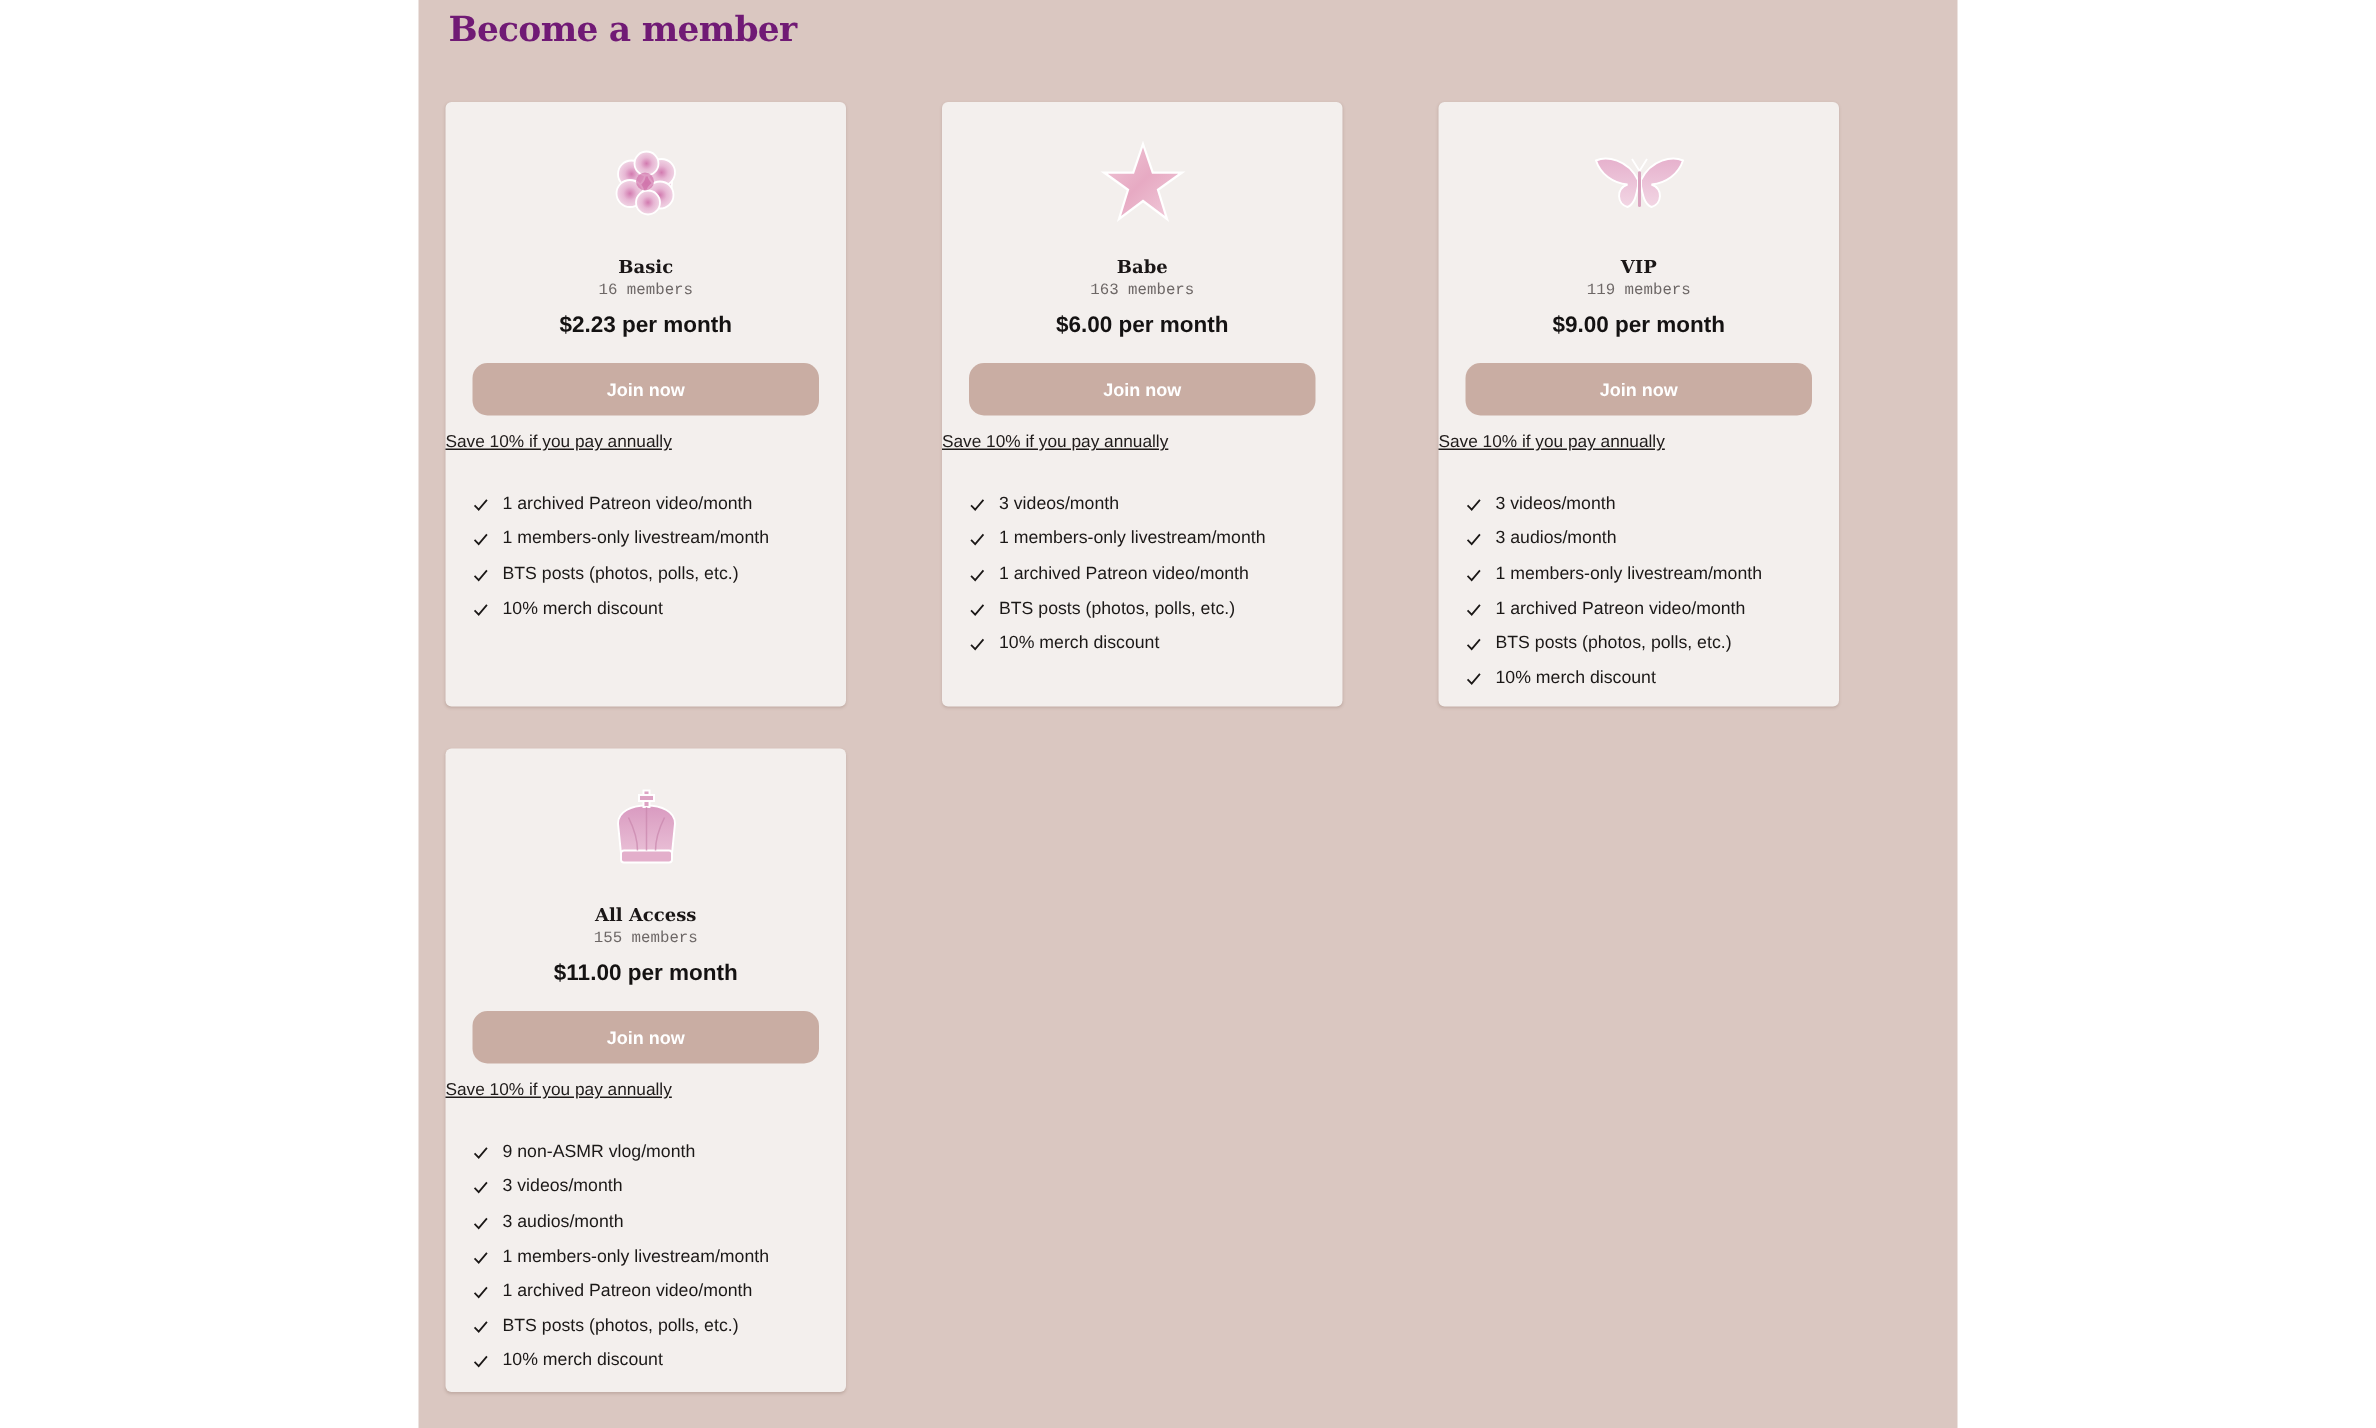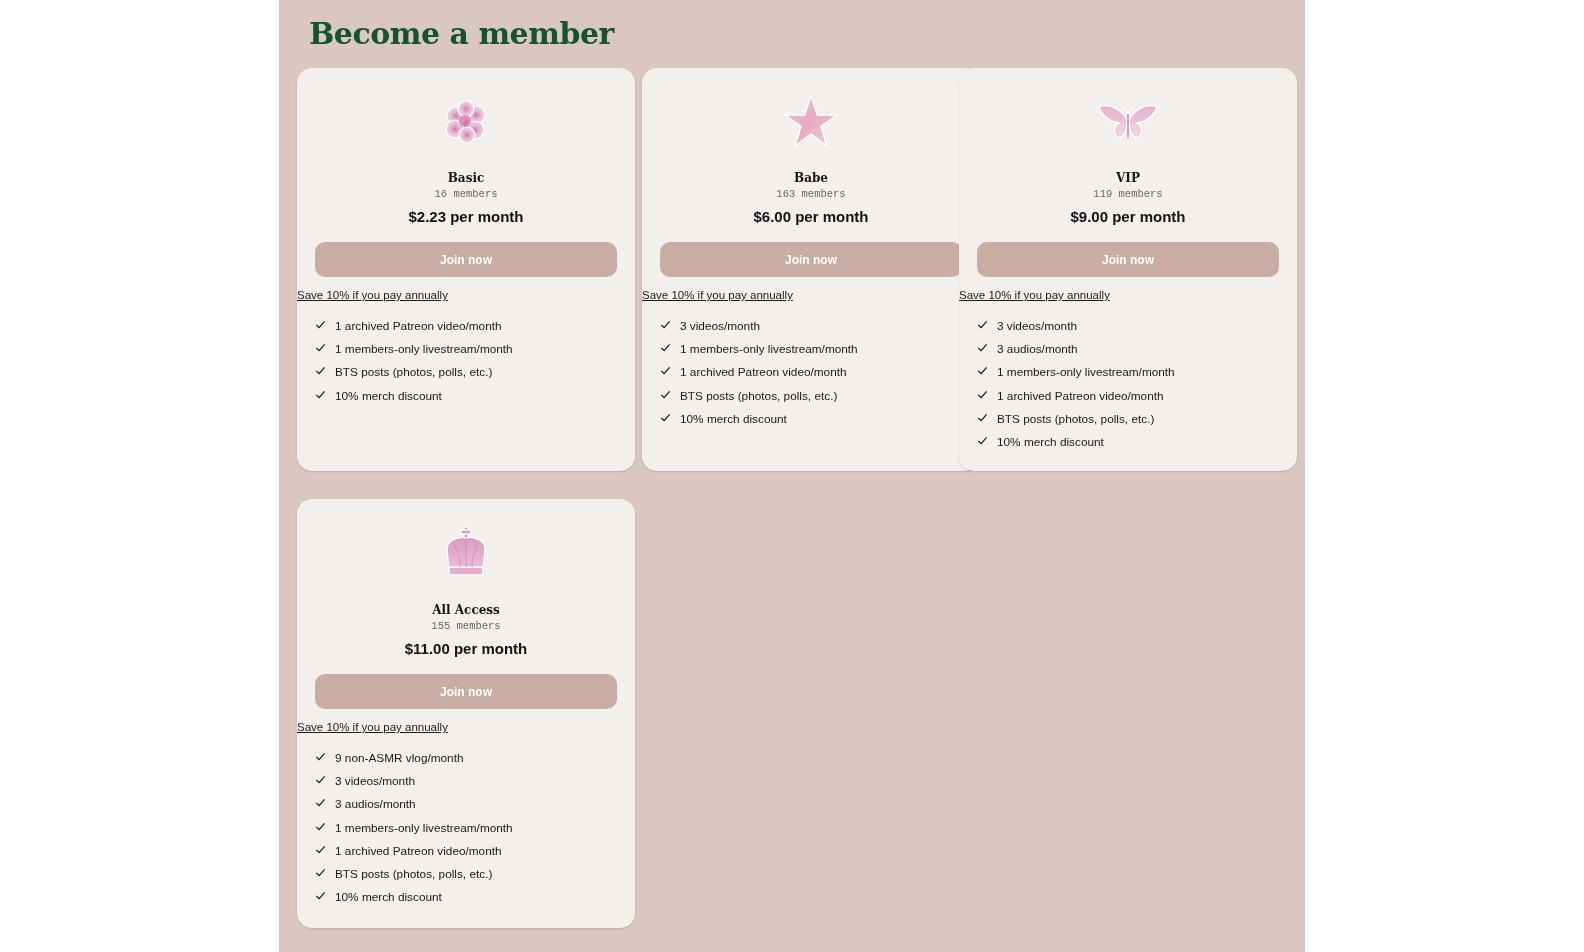--- a/index.html
+++ b/index.html
@@ -16,32 +16,32 @@
       top: 0;
       width: 1026px;
       height: 952px;
       background: #dac7c1;
       box-sizing: border-box;
     }
     .title {
       position: absolute;
       left: 20px;
       top: 6px;
-      margin: 10px;
+      margin: 0;
       font-family: "DejaVu Serif", "Liberation Serif", serif;
       font-weight: bold;
-      font-size: 30px;
+      font-size: 23px;
       letter-spacing: -0.5px;
-      color: #14532d;
+      color: #701a75;
     }
     .card {
       position: absolute;
-      width: 338px;
+      width: 267px;
       background: #f3efed;
-      border-radius: 15px;
+      border-radius: 4px;
       box-shadow: 0 1px 2px rgba(120, 90, 80, 0.25);
       box-sizing: border-box;
       padding: 12px 18px;
     }
     .card-icon {
       position: absolute;
       left: 50%;
       transform: translateX(-50%);
       top: 26px;
       width: 64px;
@@ -106,21 +106,21 @@
     .benefits {
       position: absolute;
       left: 18px;
       top: 251px;
       margin: 0;
       padding: 0;
       list-style: none;
     }
     .benefit {
       display: flex;
-      align-items: flex-start;
+      align-items: flex-end;
       height: 23.2px;
       font-family: "Liberation Sans", sans-serif;
       font-size: 11.8px;
       color: #1b1817;
     }
     .check {
       width: 11px;
       height: 11px;
       margin-right: 9px;
       flex: 0 0 auto;
@@ -180,21 +180,21 @@
         </li>
       <li class="benefit">
           <svg class="check" viewBox="0 0 12 12">
             <path d="M1.5 6.5 L4.5 9.5 L10.5 2.5" fill="none" stroke="#1b1817" stroke-width="1.3"></path>
           </svg>
           <span>10% merch discount</span>
         </li>
     </ul>
   </div>
 
-  <div class="card" style="left:363px; top:68px; height:403px;">
+  <div class="card" style="left:349px; top:68px; height:403px;">
     <div class="card-icon">
       <svg viewBox="0 0 64 56">
         <defs>
           <linearGradient id="st" x1="0" y1="0" x2="1" y2="1">
             <stop offset="0%" stop-color="#f0c9d8"></stop>
             <stop offset="50%" stop-color="#e7aac3"></stop>
             <stop offset="100%" stop-color="#f2cfdd"></stop>
           </linearGradient>
         </defs>
         <polygon points="32,2 38.5,21 58,21 42,32.5 48,52 32,40 16,52 22,32.5 6,21 25.5,21" fill="url(#st)" stroke="#ffffff" stroke-width="1.5"></polygon>

